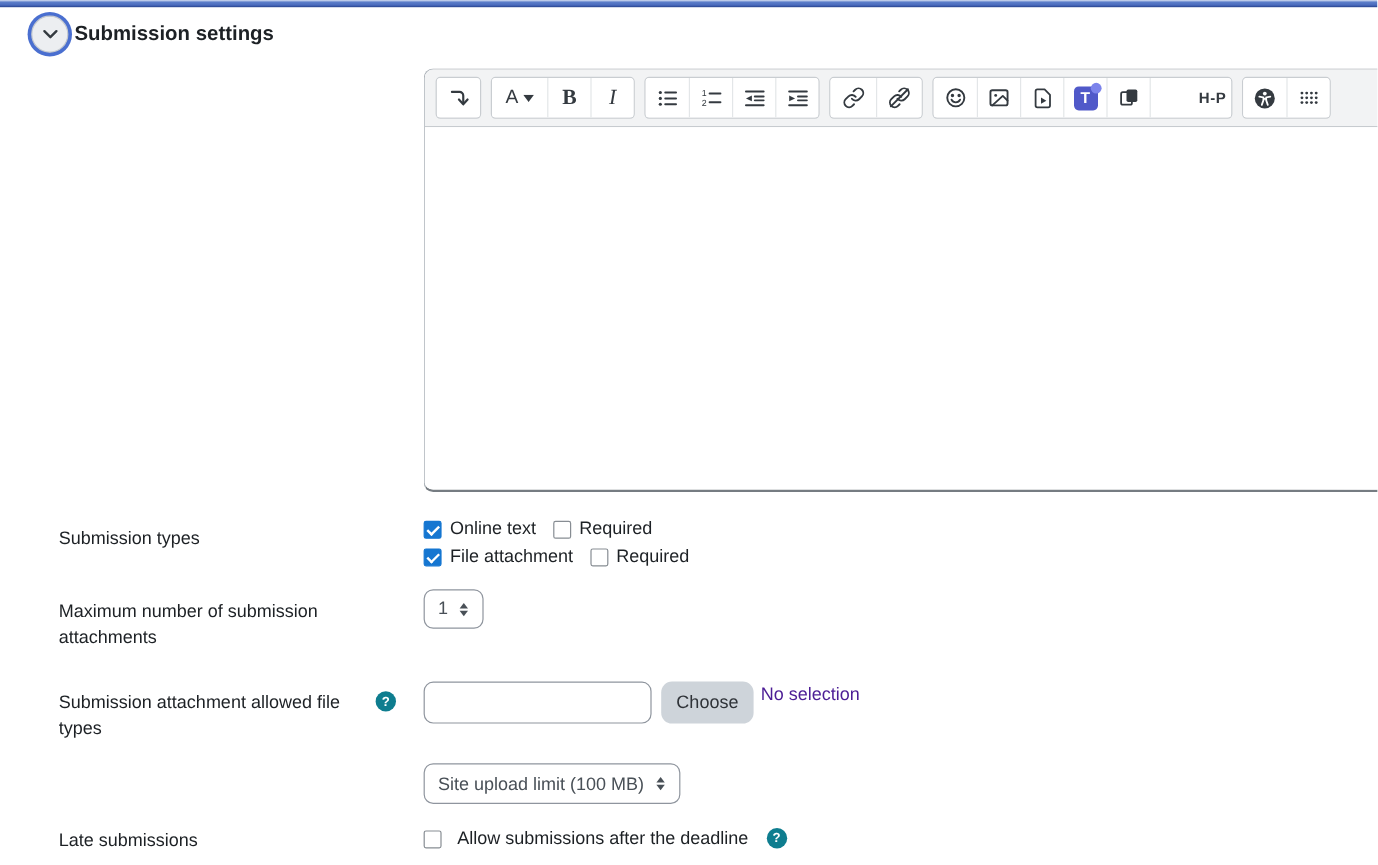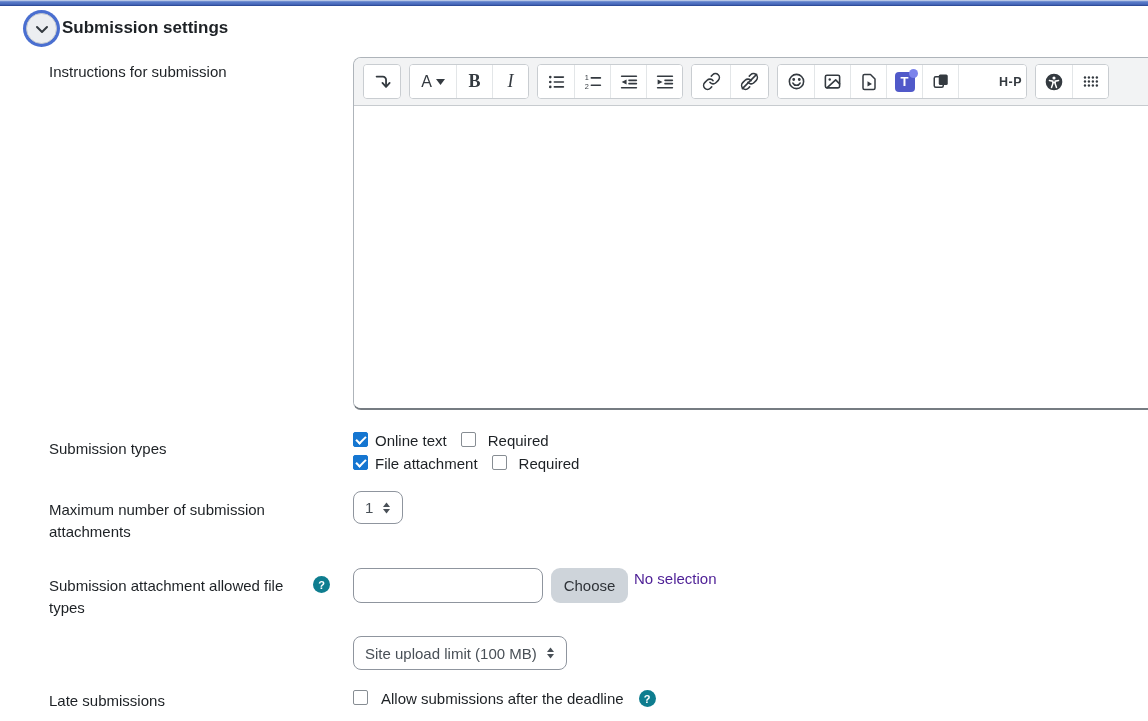--- a/index.html
+++ b/index.html
@@ -38,23 +38,23 @@
   .tb-teams::after { content:""; position:absolute; right:-3px; top:-3px; width:9px; height:9px;
     border-radius:50%; background:#7b83eb; }
   .editor-content { height:305px; background:#fff; }
 
   
   .cb { width:15px; height:15px; border:1px solid #878d93; border-radius:2px; background:#fff;
     display:inline-flex; align-items:center; justify-content:center; flex:0 0 auto; cursor:pointer; }
   .cb[data-checked="true"] { background:#1576d1; border-color:#1576d1; }
   .cb[data-checked="true"]::after { content:""; width:8px; height:4px; margin-top:-2px;
     border-left:2px solid #fff; border-bottom:2px solid #fff; transform:rotate(-45deg); }
-  .cb-row { position:absolute; display:flex; align-items:flex-start; font-size:15px; color:#1d2125; }
+  .cb-row { position:absolute; display:flex; align-items:flex-end; font-size:15px; color:#1d2125; }
   .cb-row .opt-label { margin:0 14px 0 7px; }
-  .cb-row .req-label { margin-left:12px; }
+  .cb-row .req-label { margin-left:7px; }
 
   
   .sel { position:absolute; display:flex; align-items:center; gap:9px; padding:0 11px;
     border:1px solid #8f959e; border-radius:8px; background:#fff; color:#495057; font-size:15px; cursor:pointer; }
   .sel .arrows { display:flex; }
   .txt-input { position:absolute; border:1px solid #8f959e; border-radius:8px; background:#fff;
     font-size:15px; padding:0 10px; color:#1d2125; font-family:inherit; }
   .btn-choose { position:absolute; background:#ced4da; border:none; border-radius:9px; color:#2f3338;
     font-size:15px; font-family:inherit; cursor:pointer; }
   .static-text { position:absolute; font-size:15px; color:#4c1d95; }
@@ -71,21 +71,20 @@
 
   <div class="section-toggle">
     <span>
       <svg width="14" height="9" viewBox="0 0 14 9">
           <polyline points="2,2 7,7 12,2" fill="none" stroke="#343a40" stroke-width="2" stroke-linecap="round" stroke-linejoin="round"></polyline>
         </svg>
     </span>
   </div>
   <h3 class="section-title">Submission settings</h3>
 
-  <div class="flabel" style="top:61px; width:280px;">Instructions for submission</div>
 
   <div class="editor">
     <div class="editor-toolbar">
 
       <div class="tb-group">
         <button class="tb">
           <span>
             <svg width="18" height="18" viewBox="0 0 20 20">
                 <path d="M4 4 h7 a3.5 3.5 0 0 1 3.5 3.5 V14" fill="none" stroke="#343a40" stroke-width="2" stroke-linecap="round"></path>
                 <polyline points="10.5,11 14.5,15.5 18.5,11" fill="none" stroke="#343a40" stroke-width="2" stroke-linecap="round" stroke-linejoin="round"></polyline>

